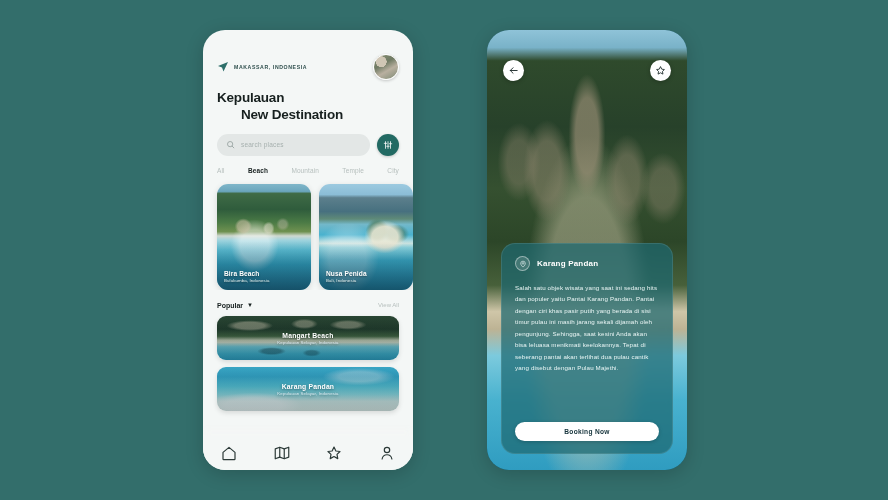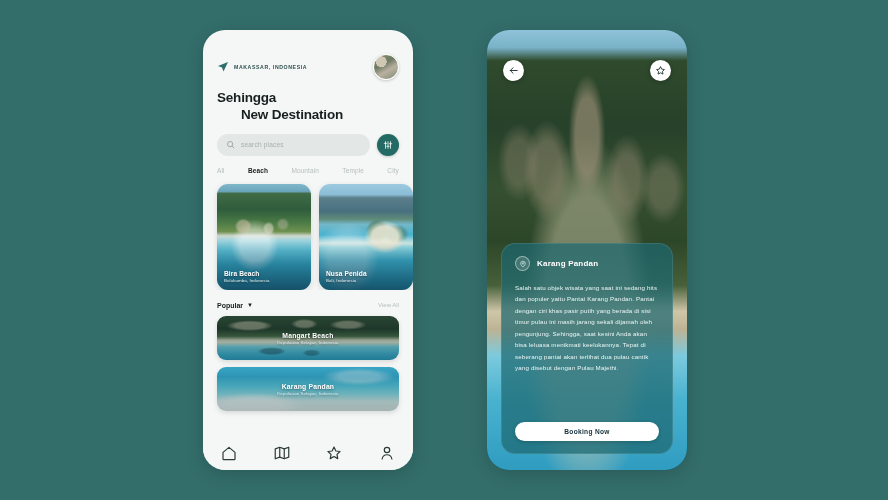--- a/index.html
+++ b/index.html
@@ -306,21 +306,21 @@
             <svg viewBox="0 0 24 24" fill="currentColor">
                 <path d="M22 2L2 10l8 3 3 8 9-19z"></path>
               </svg>
           </span>
           <span class="brand-text">MAKASSAR, INDONESIA</span>
         </div>
         <div class="avatar"></div>
       </div>
 
       <div class="headline">
-        <span class="l1">Sehingga</span>
+        <span class="l1">Kepulauan</span>
         <span class="l2">New Destination</span>
       </div>
 
       <div class="searchrow">
         <div class="searchbar">
           <span class="search-ico">
             <svg viewBox="0 0 24 24" fill="none" stroke="currentColor" stroke-width="2.4">
               <circle cx="11" cy="11" r="7"></circle>
                 <line x1="16.5" y1="16.5" x2="21" y2="21" stroke-linecap="round"></line>
             </svg>

